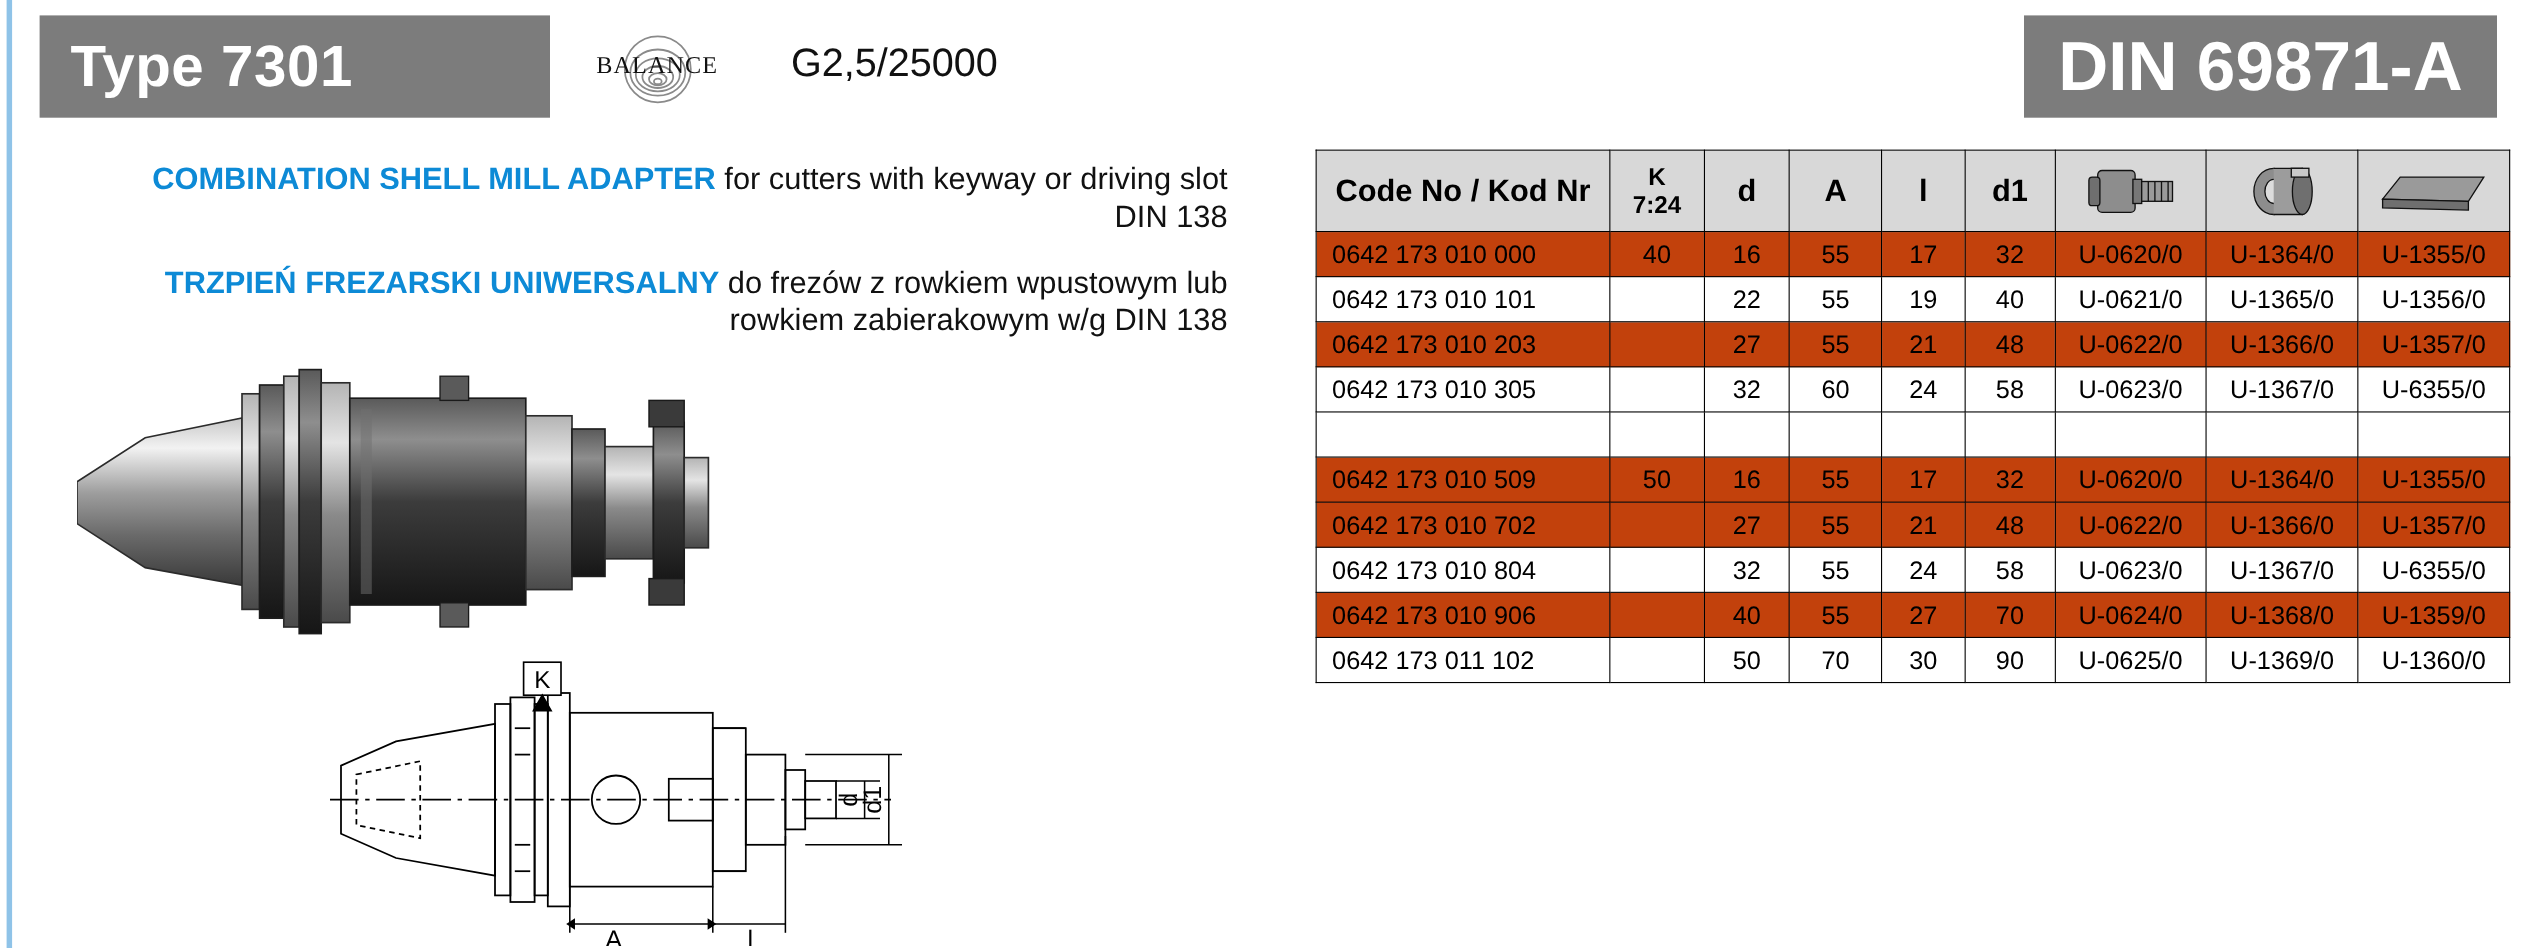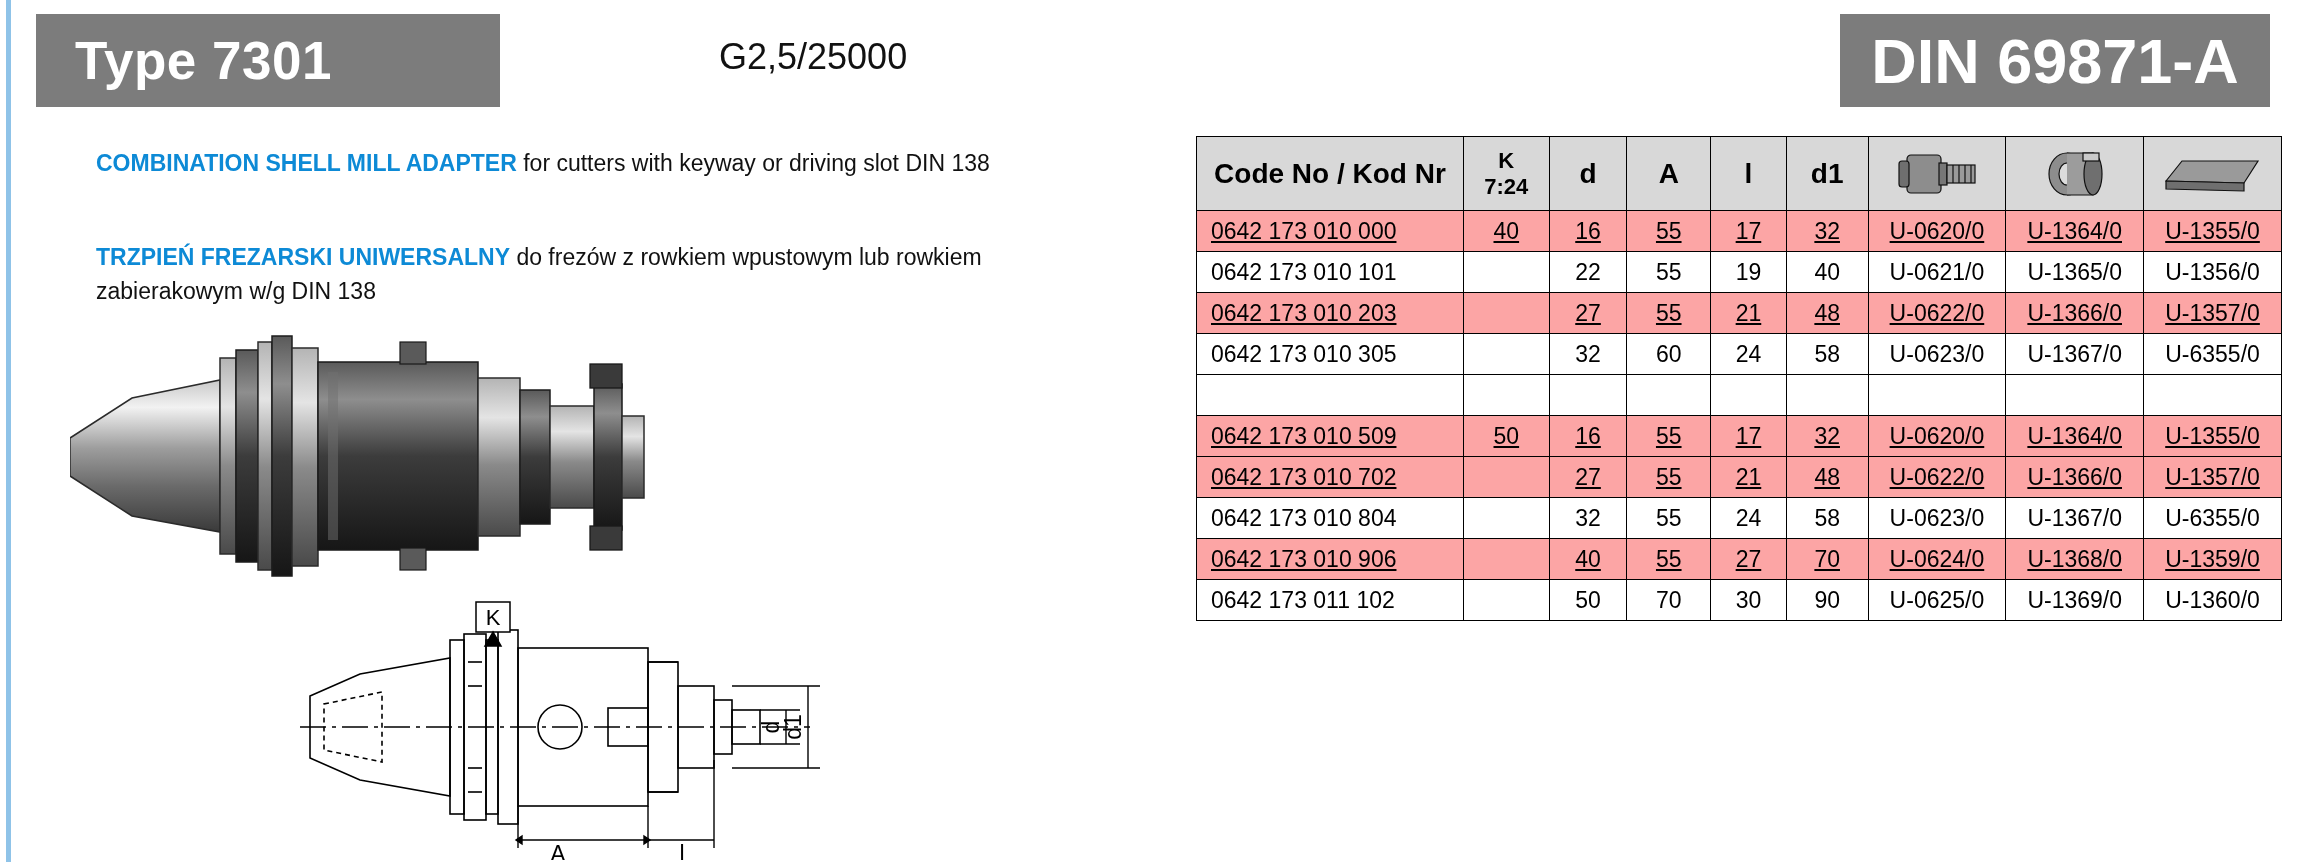--- a/index.html
+++ b/index.html
@@ -31,21 +31,21 @@
     position: absolute;
     left: 36px; top: 14px;
     width: 464px; height: 93px;
     background: #7c7c7c;
     display: flex; align-items: center;
   }
   .hdr-type span {
     color: #ffffff;
     font-size: 53px;
     font-weight: bold;
-    padding-left: 39px;
+    padding-left: 28px;
     letter-spacing: 0.5px;
   }
   .hdr-balance {
     position: absolute;
     left: 530px; top: 26px;
     width: 135px; height: 72px;
   }
   .hdr-balance .word {
     position: absolute;
     left: 0; top: 20px;
@@ -75,23 +75,24 @@
   .hdr-din span {
     color: #ffffff;
     font-size: 63px;
     font-weight: bold;
   }
   
   .desc {
     position: absolute;
     left: 96px;
     width: 1020px;
-    font-size: 23px;
+    font-size: 28px;
     line-height: 34px;
     color: #111;
+    text-align: right;
   }
   .desc.d1 { top: 146px; }
   .desc.d2 { top: 240px; }
   .desc b {
     color: #0d8ad6;
     font-weight: bold;
   }
   
   .photo { position: absolute; left: 70px; top: 320px; }
   .line-dwg { position: absolute; left: 290px; top: 600px; }
@@ -115,21 +116,21 @@
     background: #ffffff;
   }
   table.spec thead th {
     background: #d8d8d8;
     font-weight: bold;
     height: 74px;
     font-size: 28px;
   }
   table.spec thead th.k724 { font-size: 22px; line-height: 26px; }
   table.spec td.code { text-align: left; padding-left: 14px; font-size: 23px; }
-  table.spec tr.alt td { background: #fca5a5; text-decoration: underline; }
+  table.spec tr.alt td { background: #c2410c; }
   table.spec tr.blank td { height: 41px; background:#ffffff; }
   .colw-code { width: 268px; }
   .colw-k    { width: 86px; }
   .colw-d    { width: 78px; }
   .colw-A    { width: 84px; }
   .colw-l    { width: 76px; }
   .colw-d1   { width: 82px; }
   .colw-p    { width: 138px; }
   .order {
     position: absolute;
@@ -143,20 +144,33 @@
 <body>
 
 <div class="page">
 
   <div class="left-rule"></div>
 
   <div class="hdr-type">
     <span>Type 7301</span>
   </div>
 
+  <div class="hdr-balance">
+    <svg width="80" height="70" viewBox="0 0 80 70">
+      <g fill="none" stroke="#8a8a8a" stroke-width="1.6">
+        <ellipse cx="40" cy="35" rx="30" ry="30"></ellipse>
+        <ellipse cx="40" cy="38" rx="25" ry="21"></ellipse>
+        <ellipse cx="40" cy="40" rx="20" ry="15"></ellipse>
+        <ellipse cx="40" cy="42" rx="14" ry="10"></ellipse>
+        <ellipse cx="40" cy="44" rx="8" ry="5.5"></ellipse>
+        <ellipse cx="40" cy="46" rx="3.5" ry="2.5"></ellipse>
+      </g>
+    </svg>
+    <div class="word">BALANCE</div>
+  </div>
 
   <div class="hdr-g25">G2,5/25000</div>
 
   <div class="hdr-din">
     <span>DIN 69871-A</span>
   </div>
 
   <div class="desc d1">
     <b>COMBINATION SHELL MILL ADAPTER</b><span> for cutters with keyway or driving slot DIN 138</span>
   </div>

